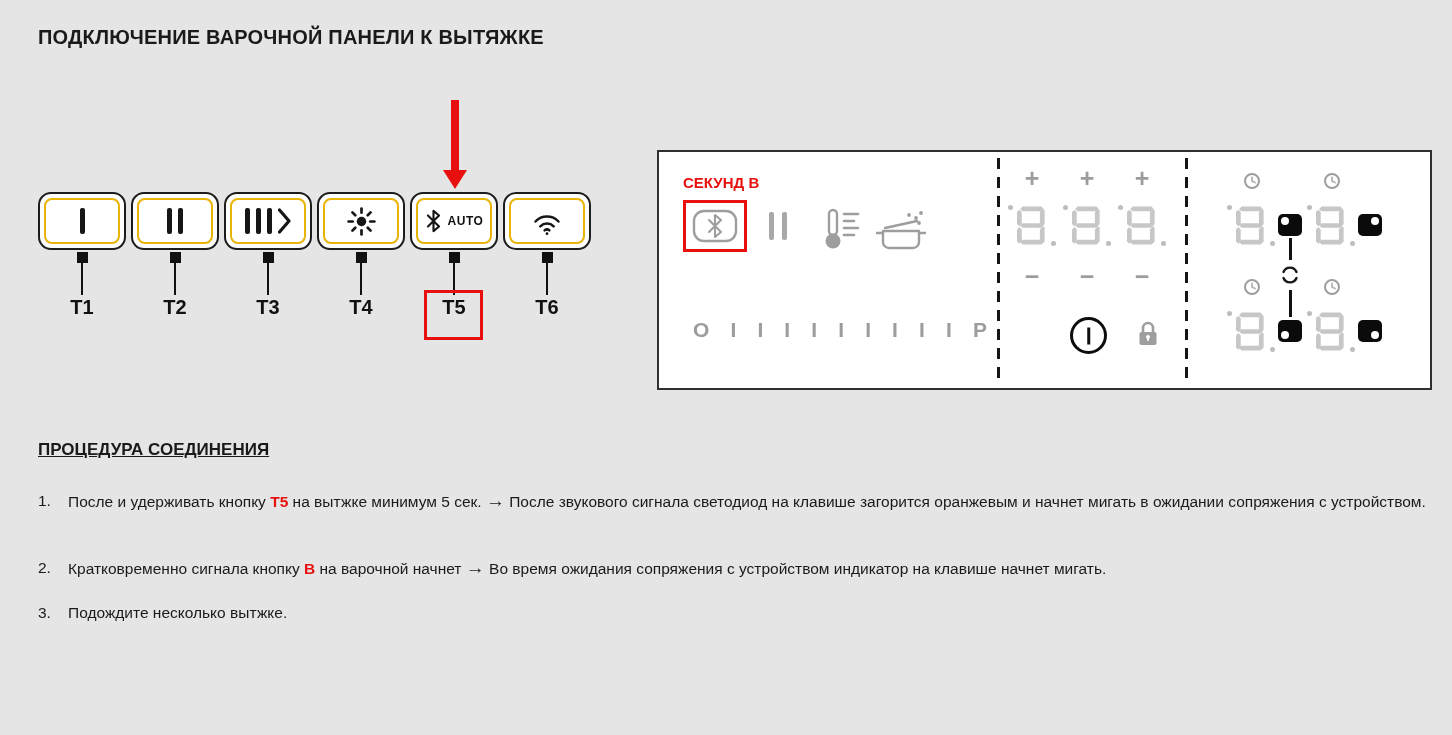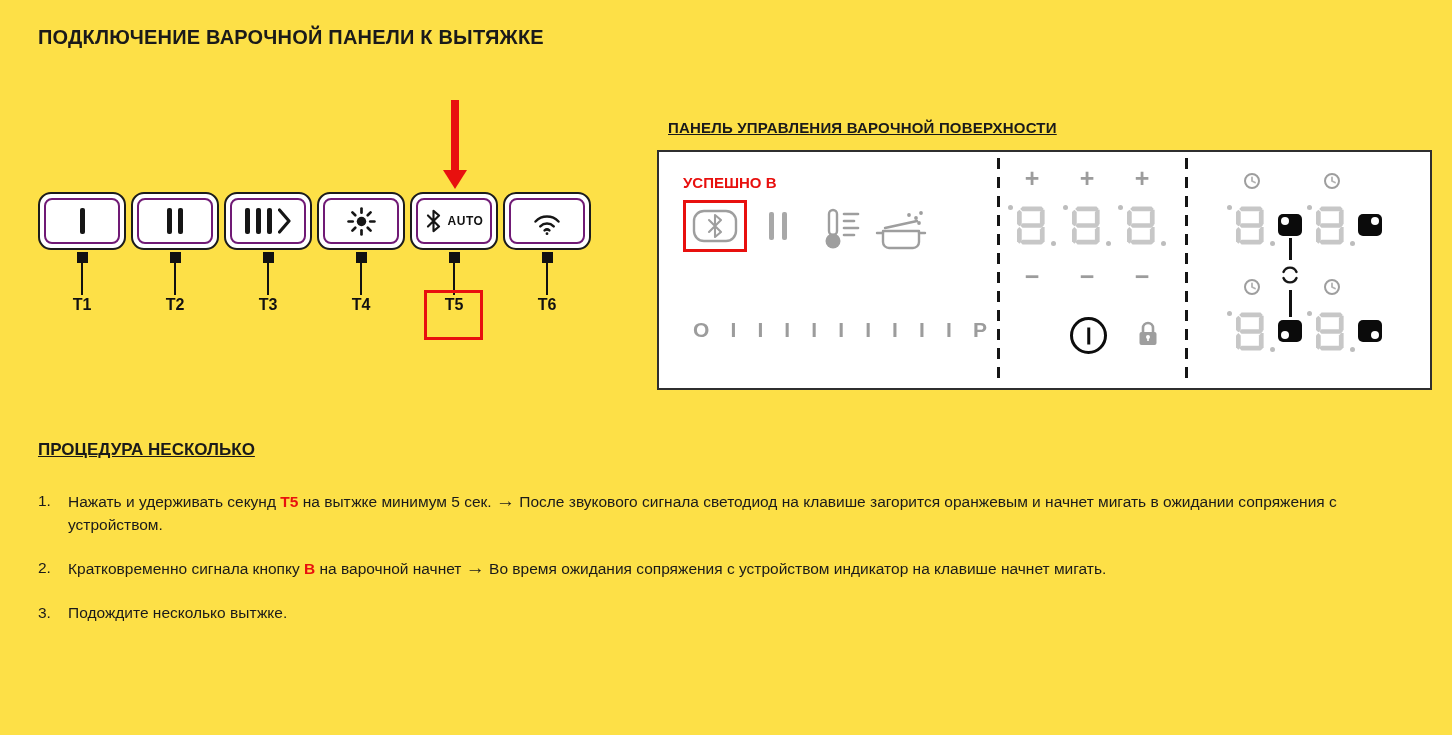--- a/index.html
+++ b/index.html
@@ -1,42 +1,42 @@
 <!DOCTYPE html>
 <html><head>
 <meta charset="utf-8">
 <style>
   * { margin:0; padding:0; box-sizing:border-box; }
   body { background:#ffffff; font-family:"Liberation Sans", sans-serif; }
-  .page { position:relative; width:1452px; height:735px; background:#fde047; overflow:hidden; color:#1a1a1a; }
+  .page { position:relative; width:1452px; height:735px; background:#e5e5e5; overflow:hidden; color:#1a1a1a; }
 
   
   .title { position:absolute; left:38px; top:26px; font-size:20px; font-weight:700; letter-spacing:.2px; }
   .sec-h { position:absolute; font-size:15px; font-weight:700; text-decoration:underline; letter-spacing:.2px; }
   .hood-h { left:45px; top:118px; }
   .hob-h  { left:668px; top:119px; }
 
   
   .red-arrow .shaft { position:absolute; left:451px; top:100px; width:8px; height:72px; background:#e8100e; }
   .red-arrow .head  { position:absolute; left:443px; top:170px; width:0; height:0;
                       border-left:12px solid transparent; border-right:12px solid transparent; border-top:19px solid #e8100e; }
 
   
   .btn-row { position:absolute; left:38px; top:192px; display:flex; gap:5px; }
   .hood-btn { width:88px; height:58px; border:2px solid #1c1c1c; border-radius:13px; padding:4px; background:#fff; }
-  .hood-btn .inner { width:100%; height:100%; border:2px solid #701a75; border-radius:8px;
+  .hood-btn .inner { width:100%; height:100%; border:2px solid #eab308; border-radius:8px;
                      display:flex; align-items:center; justify-content:center; gap:6px; flex-direction:row; }
   .bar { width:5px; height:26px; background:#161616; border-radius:2px; }
   .t5-inner { flex-direction:column; gap:0; }
   .auto-txt { font-size:12px; font-weight:700; letter-spacing:.5px; line-height:12px; color:#111; }
 
   
   .c-sq   { position:absolute; top:252px; width:11px; height:11px; background:#111; }
   .c-stem { position:absolute; top:263px; width:2px; height:32px; background:#111; }
-  .c-lbl  { position:absolute; top:296px; width:64px; text-align:center; font-size:16px; font-weight:700; color:#111; }
+  .c-lbl  { position:absolute; top:296px; width:64px; text-align:center; font-size:20px; font-weight:700; color:#111; }
   .t5-box { position:absolute; left:424px; top:290px; width:59px; height:50px; border:3px solid #e8100e; }
 
   
   .hob-box { position:absolute; left:657px; top:150px; width:775px; height:240px; border:2px solid #2f2f2f; background:#fff; }
   .sep { position:absolute; top:6px; bottom:6px; width:3px;
          background:repeating-linear-gradient(180deg,#151515 0 11px,transparent 11px 19px); }
   .sep1 { left:338px; } .sep2 { left:526px; }
 
   .kb-label { position:absolute; left:24px; top:22px; color:#e8100e; font-size:15px; font-weight:700; }
   .bt-redbox { position:absolute; left:24px; top:48px; width:64px; height:52px; border:3px solid #e8100e;
@@ -174,27 +174,26 @@
     <div class="c-stem" style="left:546px"></div>
     <div class="c-lbl" style="left:50px">T1</div>
     <div class="c-lbl" style="left:143px">T2</div>
     <div class="c-lbl" style="left:236px">T3</div>
     <div class="c-lbl" style="left:329px">T4</div>
     <div class="c-lbl" style="left:422px">T5</div>
     <div class="c-lbl" style="left:515px">T6</div>
     <div class="t5-box"></div>
   </div>
 
-  <div class="sec-h hob-h">ПАНЕЛЬ УПРАВЛЕНИЯ ВАРОЧНОЙ ПОВЕРХНОСТИ</div>
 
   <div class="hob-box">
     <div class="sep sep1"></div>
     <div class="sep sep2"></div>
 
-    <div class="kb-label">УСПЕШНО B</div>
+    <div class="kb-label">СЕКУНД B</div>
     <div class="bt-redbox">
       <svg width="48" height="36" viewBox="0 0 48 36">
         <rect x="3" y="3" width="42" height="30" rx="10" class="gray-stroke" stroke-width="2.4"></rect>
         <path class="gray-stroke" stroke-width="2.1" d="M18 12 L30 24 L24 29 L24 7 L30 12 L18 24"></path>
       </svg>
     </div>
     <div class="pause-ic">
         <i></i>
         <i></i>
       </div>
@@ -375,24 +374,24 @@
         </svg>
     </div>
     <div class="zsq dot-bl" style="left:619px; top:168px">
         <i></i>
       </div>
     <div class="zsq dot-br" style="left:699px; top:168px">
         <i></i>
       </div>
   </div>
 
-  <div class="proc-h">ПРОЦЕДУРА НЕСКОЛЬКО</div>
+  <div class="proc-h">ПРОЦЕДУРА СОЕДИНЕНИЯ</div>
 
   <div class="step step1">
-    <span class="num">1.</span><span>Нажать и удерживать секунд </span><span class="red-key">T5</span><span> на вытжке минимум 5 сек.  </span><span class="arr">→</span><span> После звукового сигнала светодиод на клавише загорится оранжевым и начнет мигать в ожидании сопряжения с устройством.</span>
+    <span class="num">1.</span><span>После и удерживать кнопку </span><span class="red-key">T5</span><span> на вытжке минимум 5 сек.  </span><span class="arr">→</span><span> После звукового сигнала светодиод на клавише загорится оранжевым и начнет мигать в ожидании сопряжения с устройством.</span>
   </div>
 
   <div class="step step2">
     <span class="num">2.</span><span>Кратковременно сигнала кнопку </span><span class="red-key">B</span><span> на варочной начнет </span><span class="arr">→</span><span> Во время ожидания сопряжения с устройством индикатор на клавише начнет мигать.</span>
   </div>
 
   <div class="step step3">
     <span class="num">3.</span><span>Подождите несколько вытжке.</span>
   </div>
 

